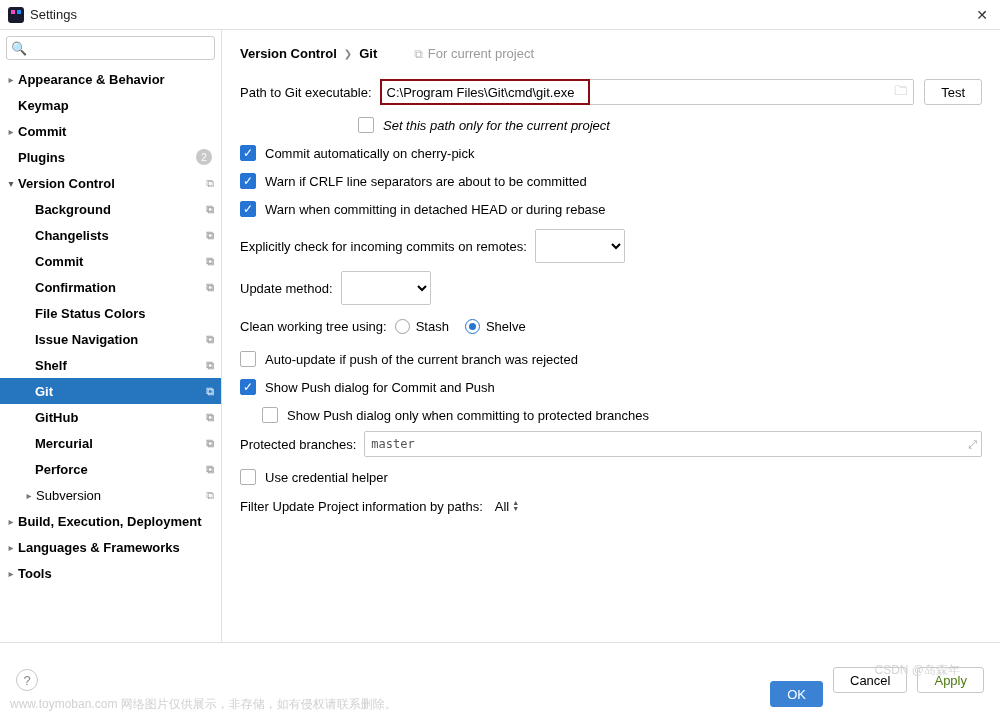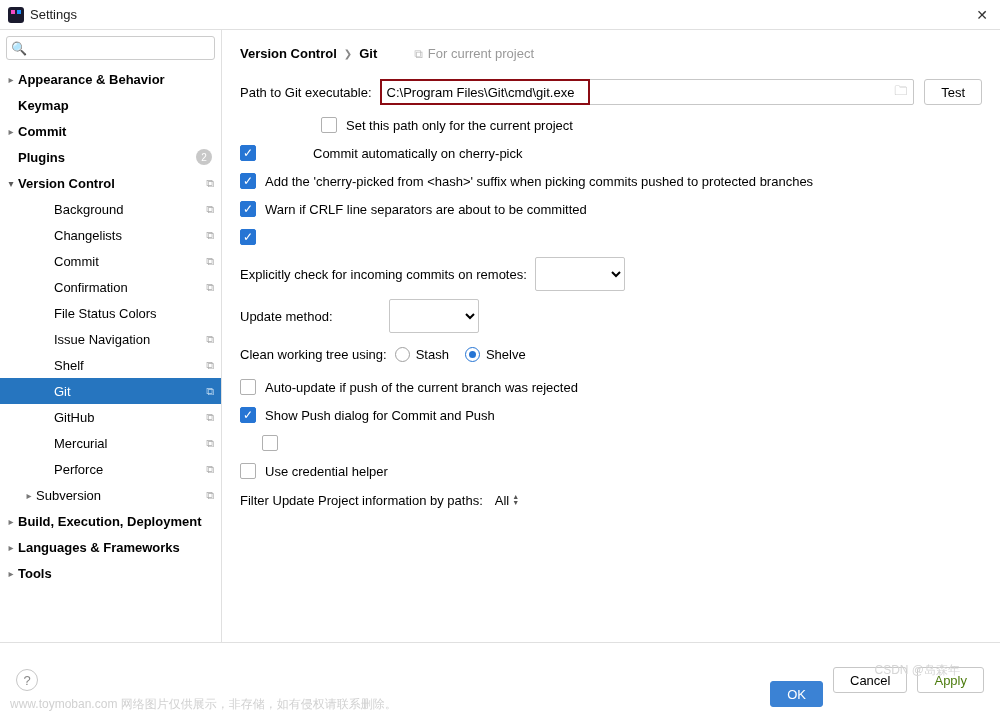--- a/index.html
+++ b/index.html
@@ -81,21 +81,21 @@
   width: 16px; height: 16px; border-radius: 8px;
   font-size: 10px; display: flex; align-items: center; justify-content: center;
   margin-right: 3px;
 }
 .tree-item .copy-icn {
   color: #adadad; font-size: 11px;
   margin-right: 1px;
 }
 .tree-item.bold .lbl { font-weight: 600; }
 .tree-item.indent1 { padding-left: 22px; }
-.tree-item.indent2 { padding-left: 40px; }
+.tree-item.indent2 { padding-left: 21px; font-weight: bold; }
 .tree-item.selected { background: #2675bf; color: #fff; }
 .tree-item.selected .copy-icn { color: #b8d5ef; }
 .main {
   flex: 1;
   padding: 16px 18px 8px 18px;
   overflow: auto;
 }
 .crumb {
   display: flex; align-items: center; gap: 7px;
   margin-bottom: 18px;
@@ -146,21 +146,21 @@
 .check-row.indent { margin-left: 22px; }
 .checkbox {
   width: 16px; height: 16px;
   border: 1px solid #b0b0b0; border-radius: 2px;
   display: inline-flex; align-items: center; justify-content: center;
   margin-right: 9px; cursor: pointer;
   background: #fff;
 }
 .checkbox.checked { background: #2675d4; border-color: #2675d4; }
 .checkbox.checked::after { content: "✓"; color: #fff; font-size: 12px; line-height: 1; }
-.gap-top { margin-top: 2px; gap: 48px; }
+.gap-top { margin-top: 2px; }
 select.combo {
   border: 1px solid #c7c7c7; border-radius: 2px;
   height: 26px; padding: 16px 6px;
   font-size: 13px; background: #fff;
   min-width: 90px;
 }
 .radio {
   width: 15px; height: 15px; border-radius: 50%;
   border: 1px solid #a0a0a0;
   display: inline-flex; align-items: center; justify-content: center;
@@ -347,39 +347,36 @@
     <div class="row">
       <label class="side">Path to Git executable:</label>
       <div class="path-input-wrap">
         <div class="path-highlight"></div>
         <input type="text" value="C:\Program Files\Git\cmd\git.exe" style="">
         <span class="folder-btn">🗀</span>
       </div>
       <button class="btn">Test</button>
     </div>
 
-    <div class="check-row" style="margin-left:81px;">
+    <div class="check-row" style="margin-left:118px;font-style:italic;">
       <span class="checkbox"></span>
       <span>Set this path only for the current project</span>
     </div>
 
     <div class="check-row gap-top">
       <span class="checkbox checked"></span>
       <span>Commit automatically on cherry-pick</span>
     </div>
     <div class="check-row">
       <span class="checkbox checked"></span>
-      <span>Add the 'cherry-picked from &lt;hash&gt;' suffix when picking commits pushed to protected branches</span>
+      <span>Warn if CRLF line separators are about to be committed</span>
     </div>
     <div class="check-row">
       <span class="checkbox checked"></span>
-      <span>Warn if CRLF line separators are about to be committed</span>
-    </div>
-    <div class="check-row">
-      <span class="checkbox checked"></span>
+      <span>Warn when committing in detached HEAD or during rebase</span>
     </div>
 
     <div class="row" style="margin-top:8px;">
       <label class="side">Explicitly check for incoming commits on remotes:</label>
       <select class="combo">
         <option>Auto</option>
       </select>
     </div>
 
     <div class="row gap-top">
@@ -400,22 +397,30 @@
     <div class="check-row">
       <span class="checkbox"></span>
       <span>Auto-update if push of the current branch was rejected</span>
     </div>
     <div class="check-row">
       <span class="checkbox checked"></span>
       <span>Show Push dialog for Commit and Push</span>
     </div>
     <div class="check-row indent">
       <span class="checkbox"></span>
-    </div>
-
+      <span>Show Push dialog only when committing to protected branches</span>
+    </div>
+
+    <div class="row">
+      <label class="side">Protected branches:</label>
+      <div class="protected-input">
+        <input type="text" value="master" style="">
+        <span class="expand-icn">⤢</span>
+      </div>
+    </div>
 
     <div class="check-row">
       <span class="checkbox"></span>
       <span>Use credential helper</span>
     </div>
 
     <div class="row">
       <label class="side">Filter Update Project information by paths:</label>
       <span style="margin-left:4px;">All</span>
       <span class="filter-arrows">

